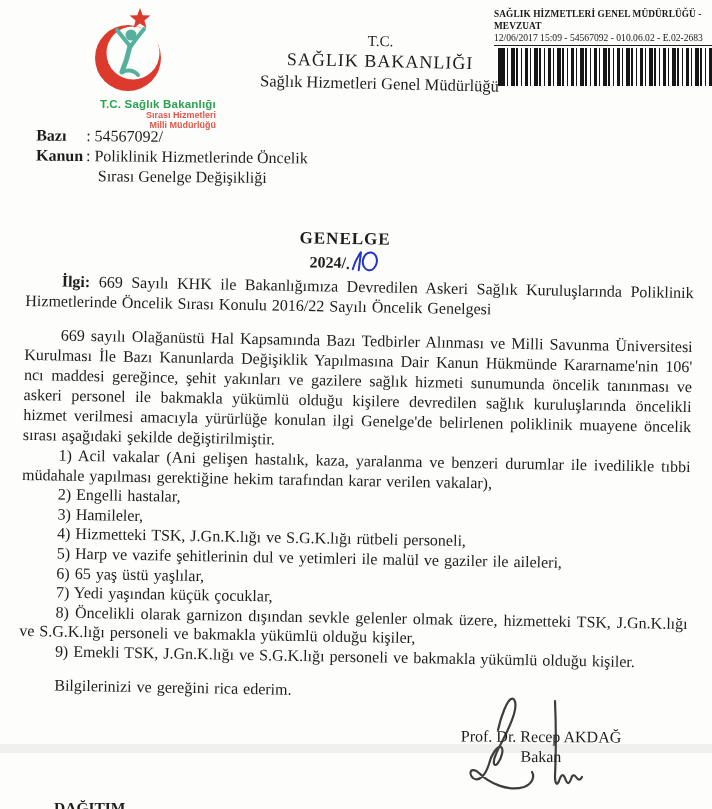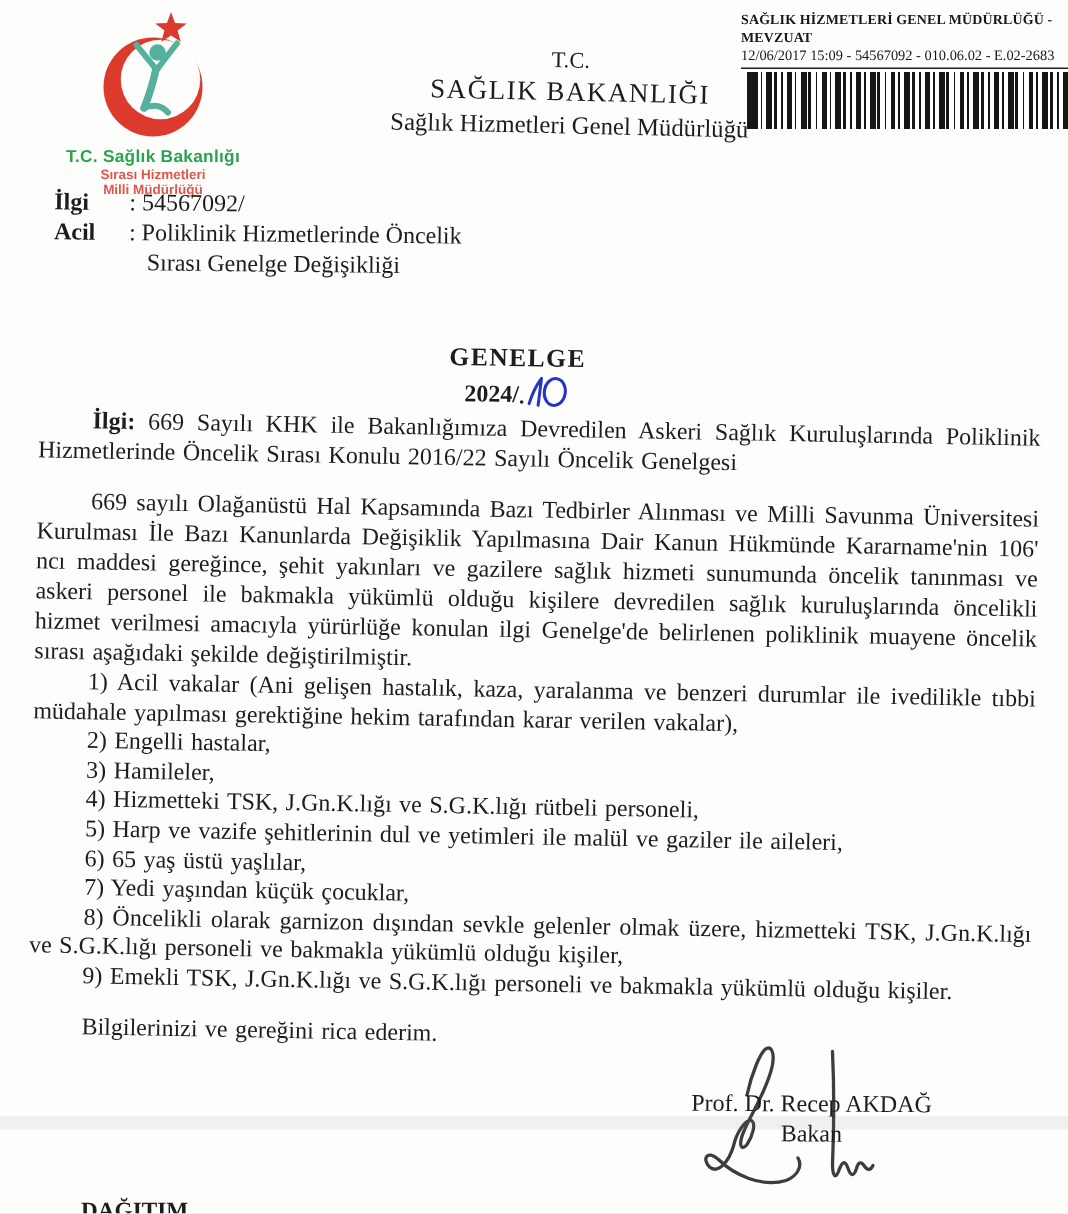--- a/index.html
+++ b/index.html
@@ -2,21 +2,21 @@
 <html><head>
 <meta charset="utf-8">
 <style>
   html,body{margin:0;padding:0;background:#e9e9e9;}
   #page{
     position:relative;width:712px;height:809px;margin:0 auto;
     background:#fdfdfb;overflow:hidden;
     font-family:"Liberation Serif","DejaVu Serif",serif;color:#1d1d1d;
   }
   
-  .logo-block{position:absolute;left:14px;top:8px;width:176px;text-align:center;}
+  .logo-block{position:absolute;left:40px;top:8px;width:176px;text-align:right;}
   .logo-line1{font-family:"Liberation Sans","DejaVu Sans",sans-serif;font-weight:bold;
     font-size:11.5px;color:#2ba24f;letter-spacing:.2px;line-height:12px;}
   .logo-line23{font-family:"Liberation Sans","DejaVu Sans",sans-serif;font-weight:bold;
     font-size:9px;color:#e0564b;line-height:10px;}
   .letterhead-center{position:absolute;left:222px;top:32px;width:316px;text-align:center;
     transform:rotate(1.3deg);}
   .lh1{font-size:15px;line-height:18px;}
   .lh2{font-size:18px;line-height:23px;letter-spacing:1px;}
   .lh3{font-size:16.5px;line-height:22px;}
   
@@ -84,22 +84,22 @@
     <div class="lh3">Sağlık Hizmetleri Genel Müdürlüğü</div>
   </div>
 
   <div class="stamp">
     <div class="stamp-l12">SAĞLIK HİZMETLERİ GENEL MÜDÜRLÜĞÜ - MEVZUAT</div>
     <div class="stamp-l3">12/06/2017 15:09 - 54567092 - 010.06.02 - E.02-2683</div>
     <div class="barcode"></div>
   </div>
 
   <div class="meta">
-    <div><span class="meta-label">İlgi</span><span>: 54567092/</span></div>
-    <div><span class="meta-label">Acil</span><span>: Poliklinik Hizmetlerinde Öncelik</span></div>
+    <div><span class="meta-label">Bazı</span><span>: 54567092/</span></div>
+    <div><span class="meta-label">Kanun</span><span>: Poliklinik Hizmetlerinde Öncelik</span></div>
     <div class="meta-wrap">Sırası Genelge Değişikliği</div>
   </div>
 
   <div class="genelge">
     <div class="genelge-heading">GENELGE</div>
     <div class="genelge-number"><span>2024/</span><svg class="hand-num" width="34" height="26" viewBox="0 0 34 26">
         <circle cx="2" cy="20" r="1.2" fill="#222"></circle>
         <path d="M7,21 C9,14 12,8 15,4 L13,22" stroke="#2534c4" stroke-width="2" fill="none" stroke-linecap="round" stroke-linejoin="round"></path>
         <ellipse cx="24" cy="13" rx="7" ry="9" transform="rotate(8 24 13)" stroke="#2534c4" stroke-width="2" fill="none"></ellipse>
       </svg></div>

